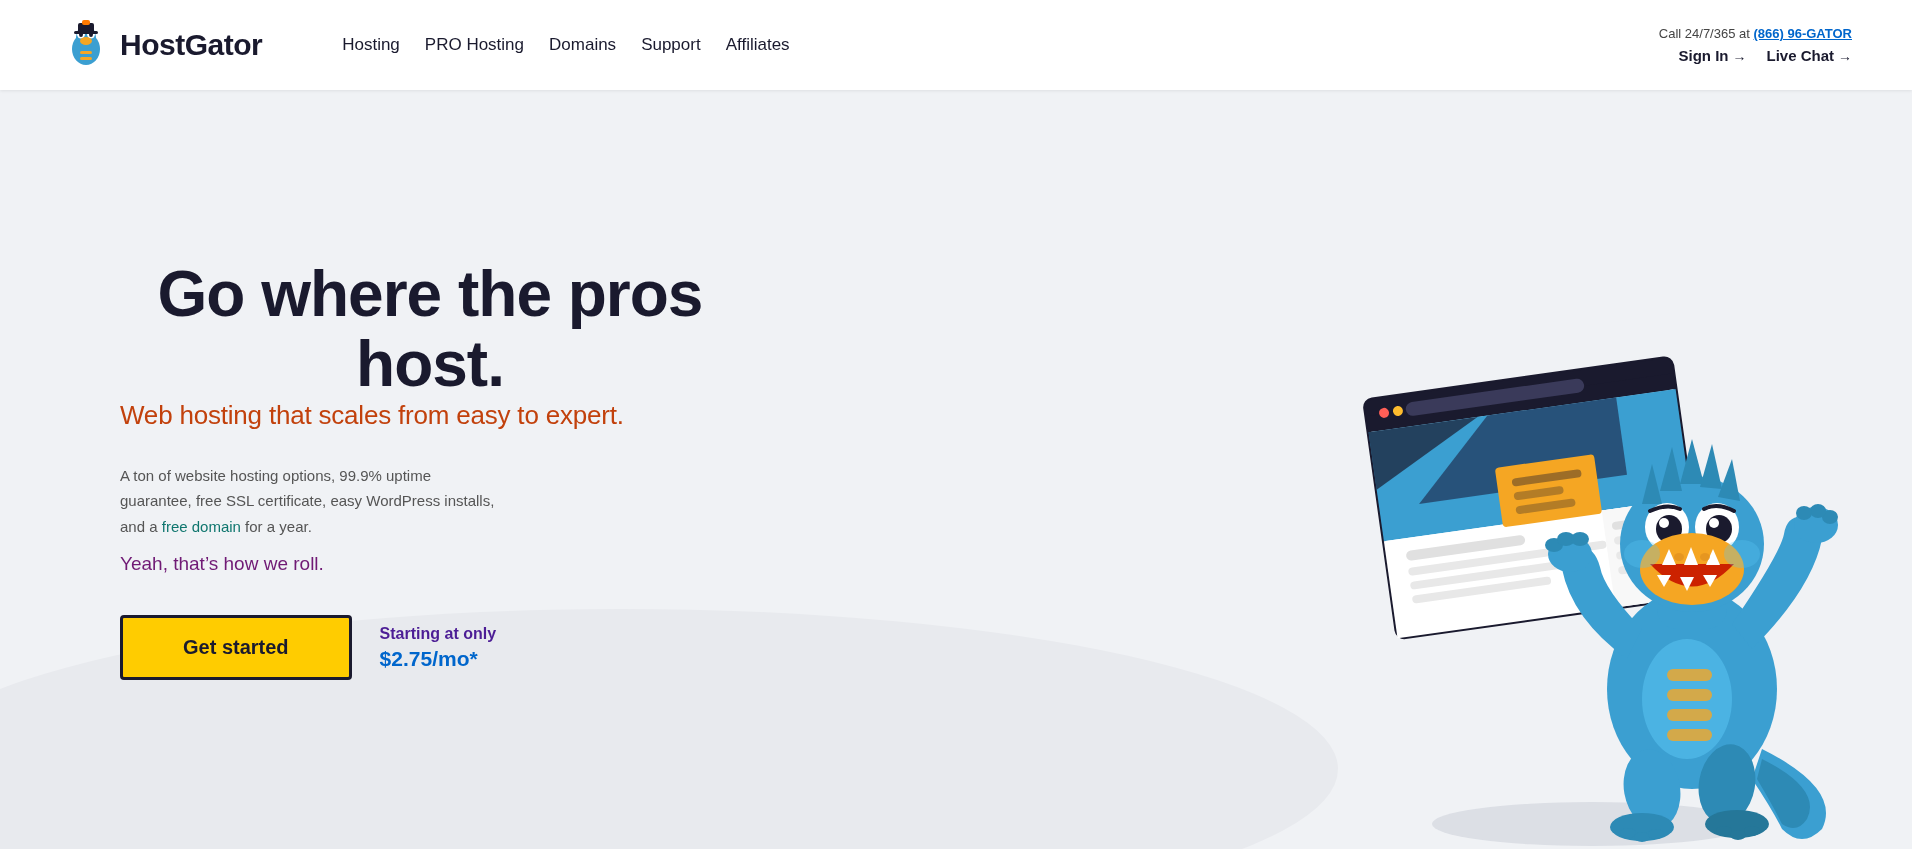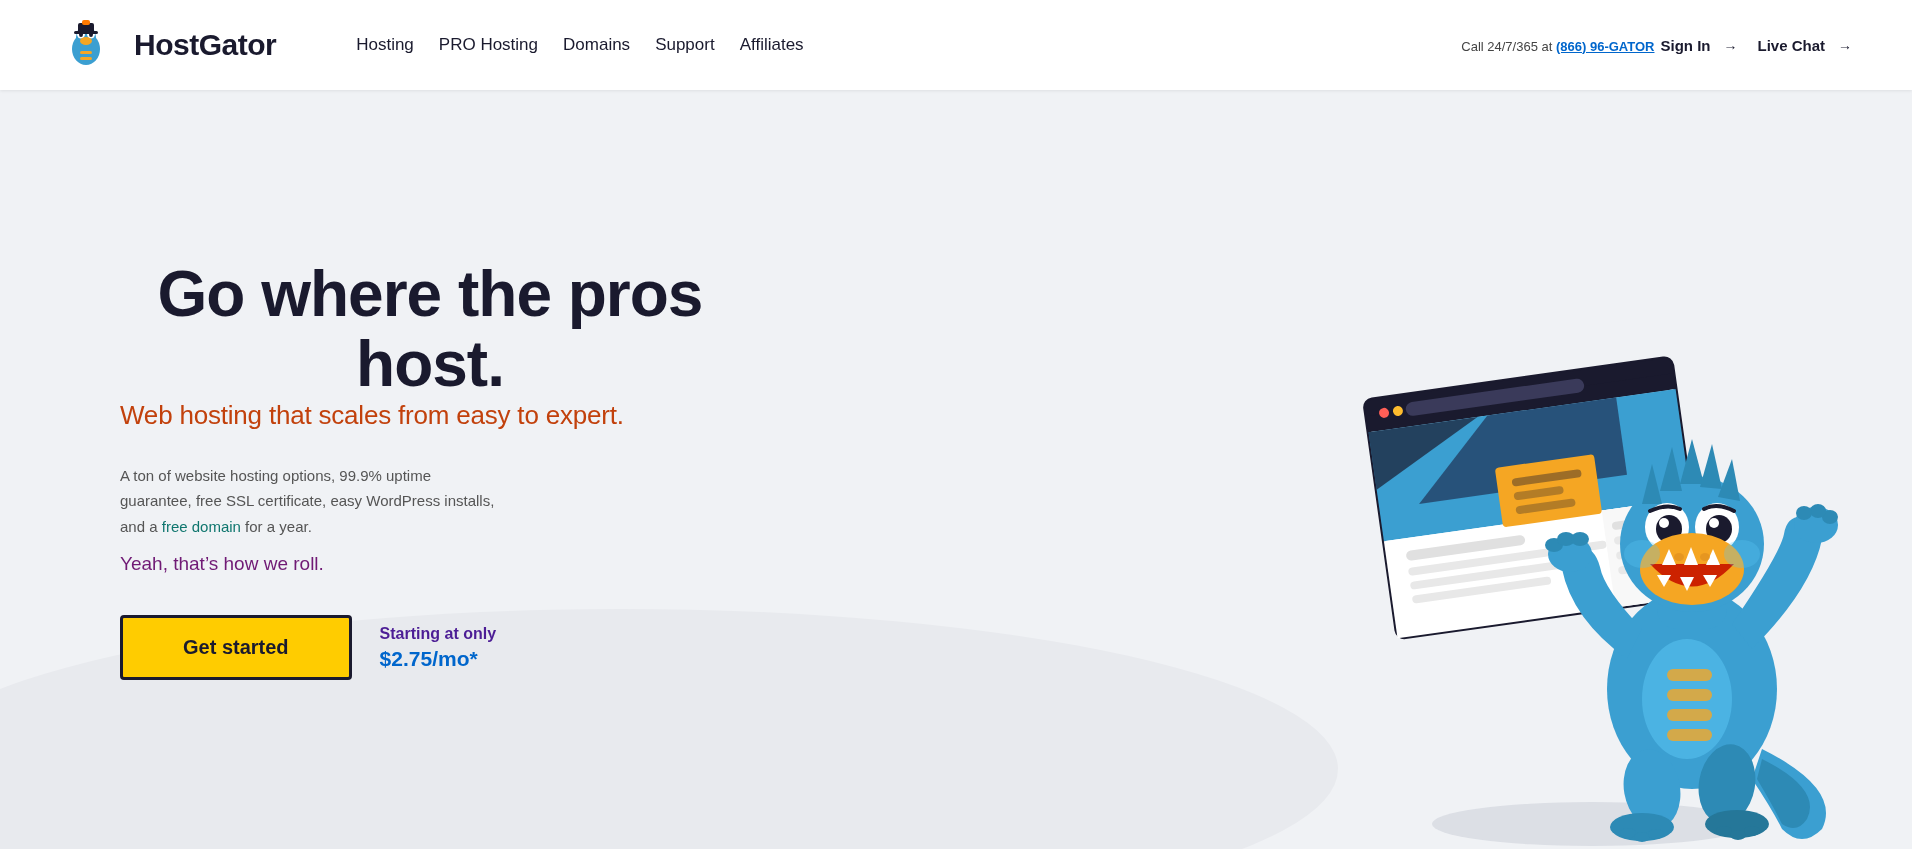--- a/index.html
+++ b/index.html
@@ -18,21 +18,21 @@
       align-items: center;
       padding: 0 60px;
       box-shadow: 0 1px 3px rgba(0,0,0,0.08);
       position: relative;
       z-index: 10;
     }
 
     .logo-area {
       display: flex;
       align-items: center;
-      gap: 22px;
+      gap: 8px;
       margin-right: 80px;
       text-decoration: none;
     }
 
     .logo-gator {
       width: 52px;
       height: 52px;
     }
 
     .logo-text {
@@ -52,21 +52,21 @@
     .nav-link {
       font-size: 17px;
       font-weight: 500;
       color: #1a1a2e;
       text-decoration: none;
       cursor: pointer;
     }
 
     .header-right {
       display: flex;
-      flex-direction: row;
+      flex-direction: column;
       align-items: flex-end;
       gap: 6px;
     }
 
     .phone-area {
       font-size: 13px;
       color: #444;
     }
     .phone-number {
       color: #0066cc;
@@ -80,21 +80,21 @@
     }
 
     .header-link {
       font-size: 15px;
       font-weight: 600;
       color: #1a1a2e;
       text-decoration: none;
       cursor: pointer;
       display: flex;
       align-items: center;
-      gap: 13px;
+      gap: 4px;
     }
 
     .arrow-icon {
       font-size: 14px;
     }
 
     
     .hero {
       background: #f0f2f5;
       min-height: 759px;

